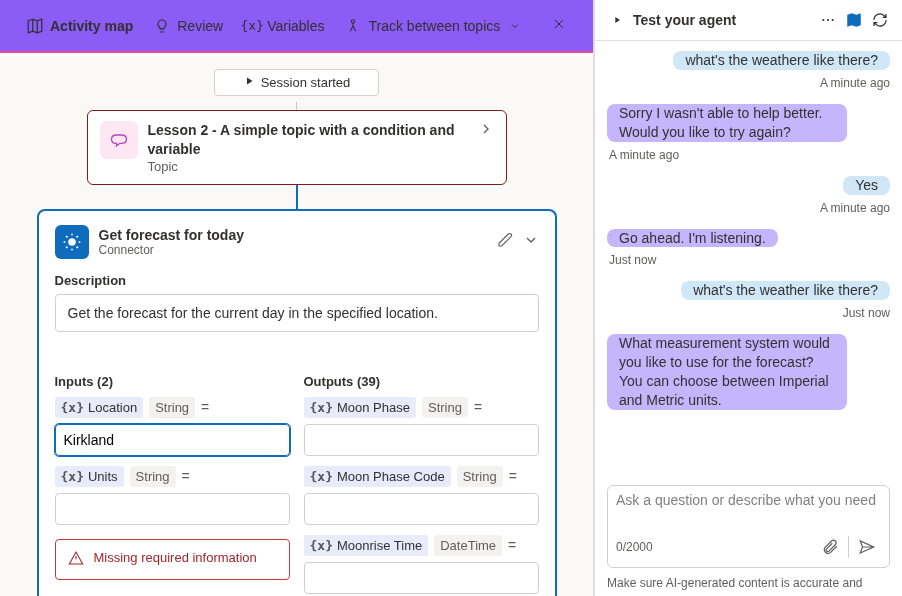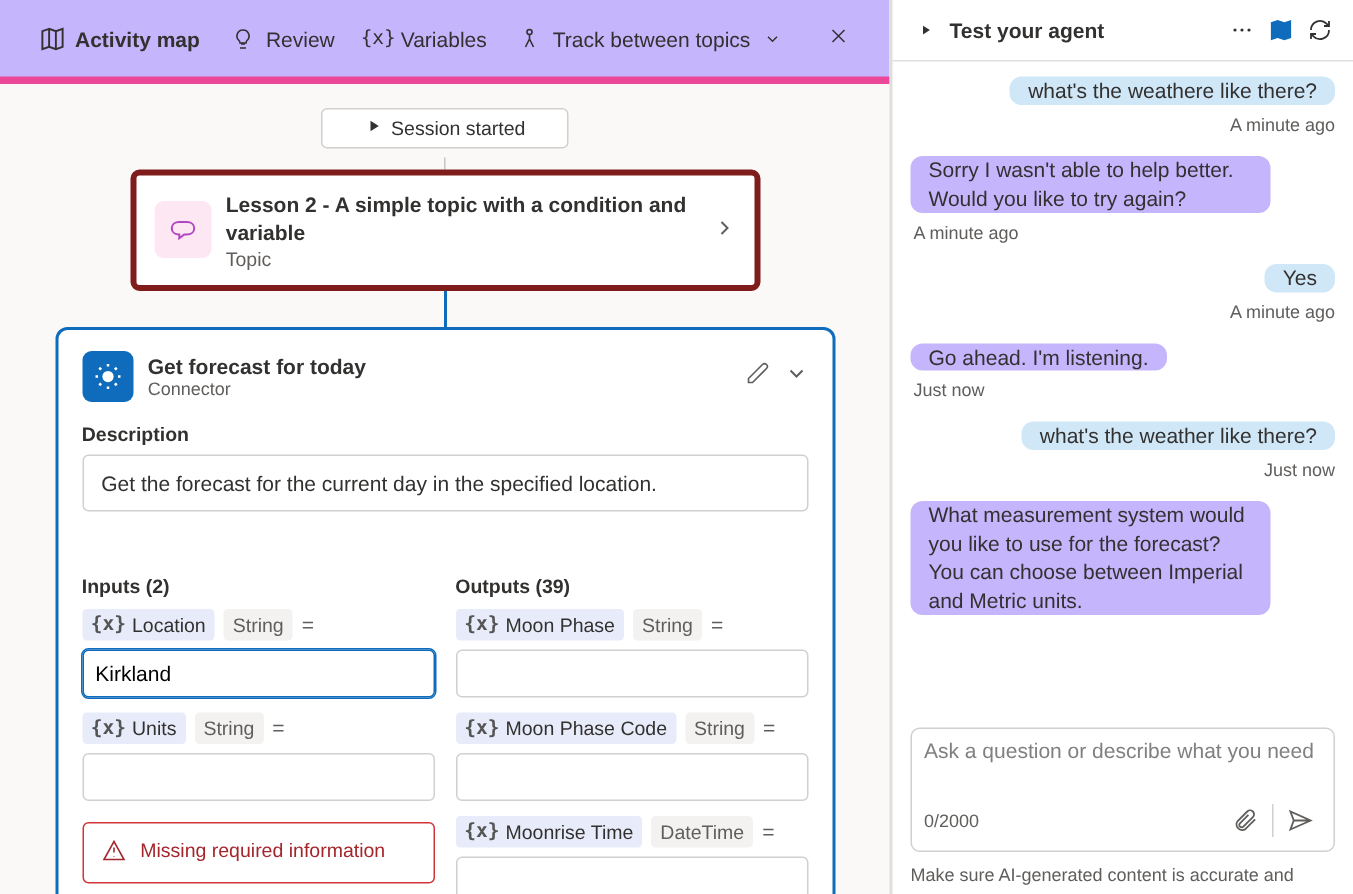--- a/index.html
+++ b/index.html
@@ -1,30 +1,30 @@
 <!DOCTYPE html>
 <html><head>
 <meta charset="utf-8">
 <style>
   * { box-sizing: border-box; margin: 0; padding: 0; font-family: "Segoe UI", -apple-system, sans-serif; }
   body { width: 902px; height: 596px; overflow: hidden; background: #fff; display: flex; font-size: 14px; color: #323130; }
 
   
   .left { flex: 1; display: flex; flex-direction: column; border-right: 1px solid #e1dfdd; background: #faf9f8; position: relative; overflow: hidden; }
-  .toolbar { display: flex; align-items: center; padding: 10px 16px; border-bottom: 5px solid #ec4899; background: #c4b5fd; }
+  .toolbar { display: flex; align-items: center; padding: 10px 16px; border-bottom: 2px solid #ec4899; background: #8b5cf6; }
   .tbtn { display: flex; align-items: center; gap: 6px; padding: 6px 10px; border-radius: 4px; cursor: pointer; font-size: 14px; }
   .tbtn .ico { width: 18px; height: 18px; display:flex; align-items:center; justify-content:center; }
   .tbtn.active { font-weight: 600; }
   .close-x { margin-left: auto; padding: 6px 10px; cursor:pointer; }
 
   .canvas { flex:1; position:relative; overflow:auto; padding: 16px 30px 30px; }
   .session-pill { margin: 0 auto 6px; width: fit-content; background:#fff; border:1px solid #d2d0ce; border-radius:4px; padding:5px 28px; display:flex; align-items:center; gap:6px; font-size:13px; }
   .vline { width:1px; height:8px; background:#c8c6c4; margin:0 auto; }
 
-  .topic-card { margin: 0 auto; width: 420px; background:#fff; border:4px solid #7f1d1d; border-radius:6px; padding:10px 12px; display:flex; align-items:center; gap:10px; }
+  .topic-card { margin: 0 auto; width: 420px; background:#fff; border:1px solid #7f1d1d; border-radius:6px; padding:10px 12px; display:flex; gap:10px; }
   .topic-ic { width:38px; height:38px; background:#fde7f3; border-radius:6px; display:flex;align-items:center;justify-content:center; color:#b146c2; }
   .topic-card .tt { font-weight:600; font-size:14px; line-height:1.35; }
   .topic-card .sb { font-size:13px; color:#605e5c; }
   .topic-card .chev { margin-left:auto; color:#605e5c; }
 
   .vline2 { width:2px; height:24px; background:#0f6cbd; margin:0 auto; }
 
   .conn-card { margin: 0 auto; width: 520px; background:#fff; border:2px solid #0f6cbd; border-radius:8px; padding:14px 16px 18px; }
   .conn-head { display:flex; align-items:center; gap:10px; margin-bottom:14px; }
   .conn-ic { width:34px; height:34px; background:#0f6cbd; border-radius:6px; display:flex;align-items:center;justify-content:center; color:#fff; }

